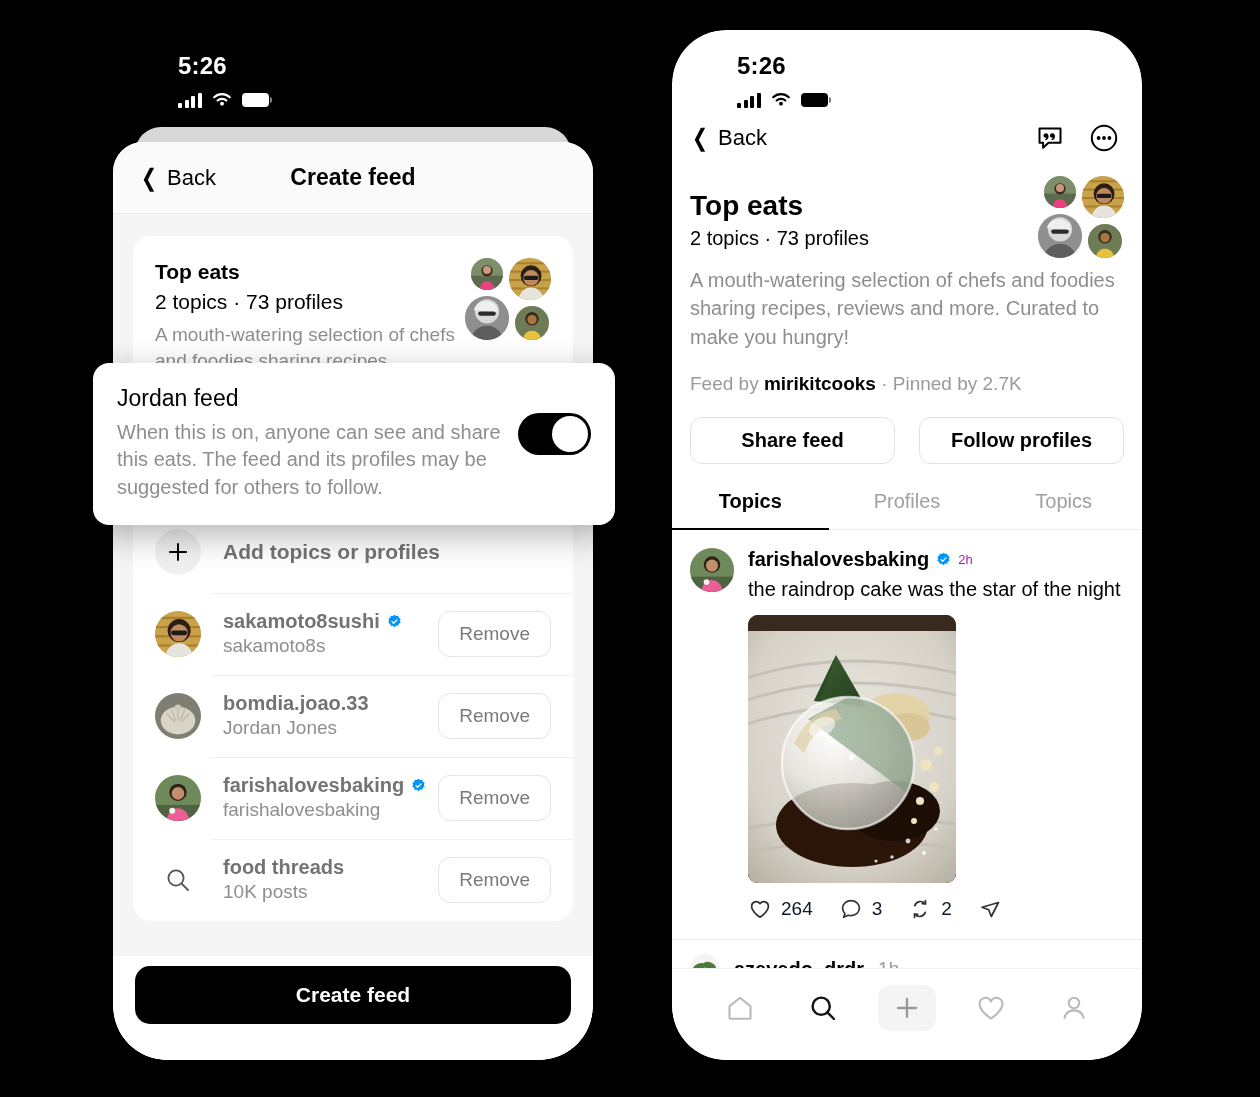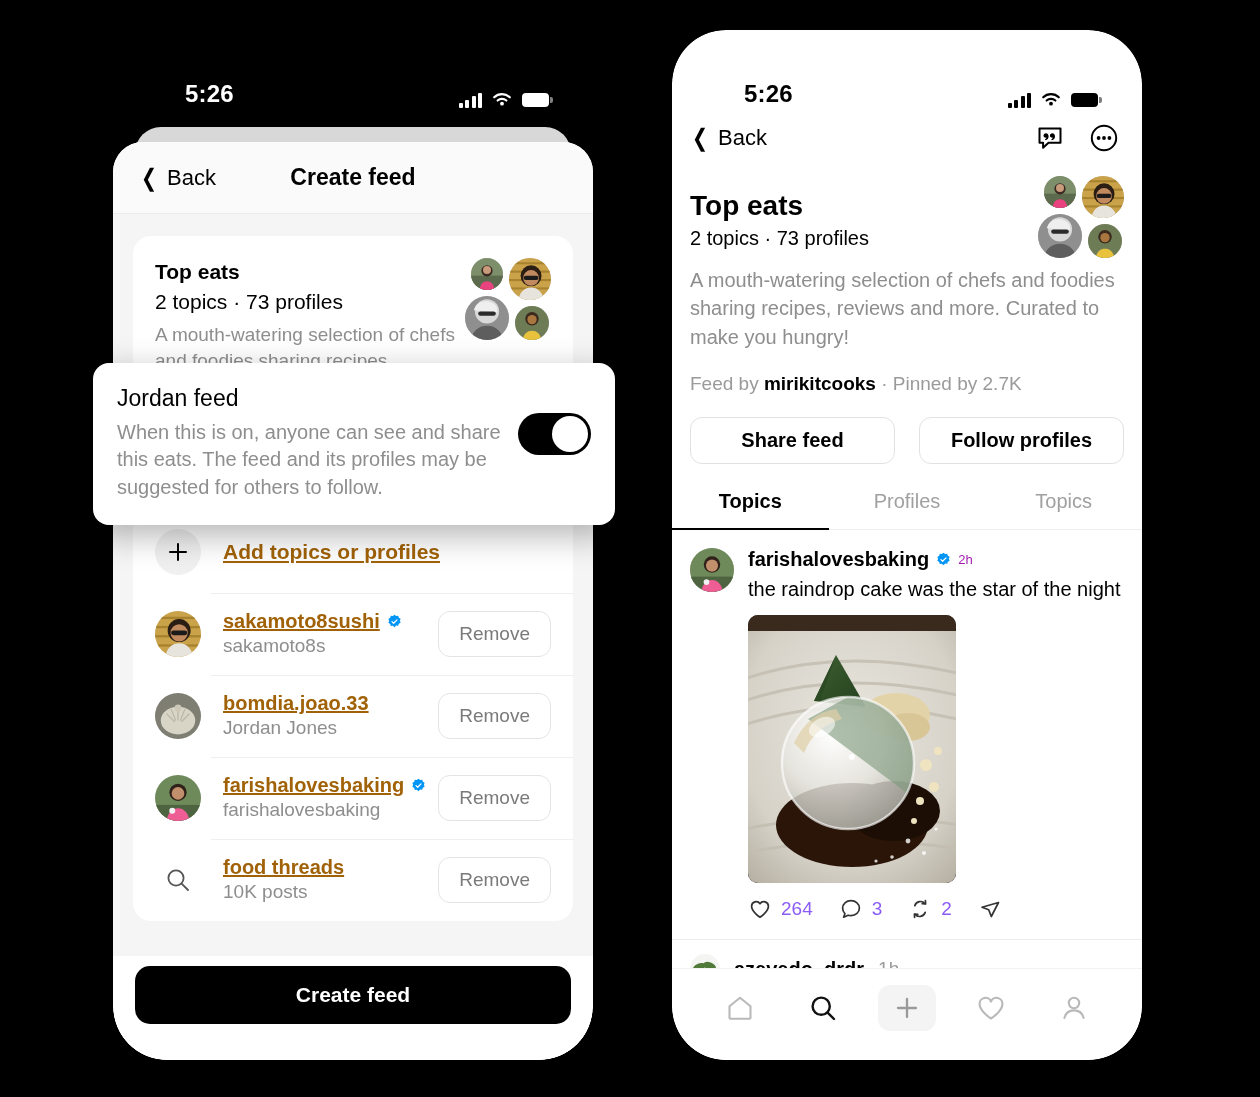--- a/index.html
+++ b/index.html
@@ -23,24 +23,25 @@
 
   .screen {
     position: absolute; inset: 0;
     border-radius: 54px;
     overflow: hidden;
     background: #000;
   }
 
   
   .statusbar {
-    position: absolute; top: 0; left: 12px; right: 0; height: 78px;
-    display: flex; align-items: flex-end; justify-content: space-between;
+    position: absolute; top: 0; left: 5px; right: 0; height: 78px;
+    display: flex; align-items: flex-start; justify-content: space-between;
     padding: 22px 44px 0 60px;
     z-index: 40;
+    flex-direction: column;
   }
   .statusbar.dark  { color: #fff; }
   .statusbar.light { color: #000; }
   .status-time { font-size: 24px; font-weight: 700; letter-spacing: .2px; }
   .status-icons { display: flex; align-items: center; gap: 9px; }
   .bars { display: flex; align-items: flex-end; gap: 2.5px; height: 15px; }
   .bars i { width: 4px; background: currentColor; border-radius: 1px; display:block; }
   .bars i:nth-child(1){ height: 5px; }
   .bars i:nth-child(2){ height: 8px; }
   .bars i:nth-child(3){ height: 11.5px; }
@@ -111,21 +112,21 @@
     position:relative;
   }
   .row + .row::before{
     content:""; position:absolute; left:78px; right:0; top:0; height:1px; background:#efefef;
   }
   .row-lead{ width:46px; height:46px; border-radius:50%; overflow:hidden; flex:none; background:#f0f0f0;
              display:flex; align-items:center; justify-content:center; }
   .plus-circle{ width:46px; height:46px; border-radius:50%; background:#f0f0f0; display:flex;
                 align-items:center; justify-content:center; flex:none; }
   .row-text{ margin-left:22px; flex:1; min-width:0; }
-  .row-title{ font-size:20px; font-weight:700; color:#a16207; display:flex; align-items:center; gap:7px;text-decoration:underline; }
+  .row-title{ font-size:20px; font-weight:700; color:#737373; display:flex; align-items:center; gap:7px; }
   .row-sub{ font-size:19px; color:#8e8e8e; margin-top:2px; }
   .verified{ width:15px; height:15px; flex:none; }
   .remove-btn{
     border:1px solid #e4e4e4; background:#fff; border-radius:12px;
     font-size:19px; color:#7a7a7a; padding:11px 20px; cursor:pointer; flex:none;
     font-family:"Liberation Sans", sans-serif;
   }
   .add-row .row-title{ font-size:21px; }
 
   
@@ -203,21 +204,21 @@
   .post-av{ width:44px; height:44px; border-radius:50%; overflow:hidden; flex:none; background:#ccc; }
   .post-main{ flex:1; min-width:0; }
   .post-head{ display:flex; align-items:center; gap:7px; }
   .post-user{ font-size:20px; font-weight:700; color:#000; }
   .post-time{ font-size:13px; color:#a21caf; }
   .post-body{ font-size:20px; color:#000; margin-top:5px; line-height:1.35; }
   .post-media{
     width:208px; height:268px; border-radius:10px; overflow:hidden; margin-top:12px; background:#2a2320;
   }
   .post-actions{ display:flex; align-items:center; gap:26px; margin-top:14px; }
-  .pa{ display:flex; align-items:center; gap:9px; font-size:19px; color:#8b5cf6; cursor:pointer; }
+  .pa{ display:flex; align-items:center; gap:9px; font-size:19px; color:#0f172a; cursor:pointer; }
 
   .post-divider{ height:1px; background:#ededed; margin:18px 0 0 0; }
   .post2{ display:flex; align-items:center; gap:14px; padding:14px 18px 0 18px; }
   .post2-av{ width:30px; height:30px; border-radius:50%; overflow:hidden; flex:none; }
   .post2-name{ font-size:20px; font-weight:700; color:#000; }
   .post2-time{ font-size:19px; color:#9a9a9a; }
   .dots-plain{ margin-left:auto; color:#8e8e8e; font-size:22px; letter-spacing:2px; cursor:pointer; }
 
   .tabbar{
     position:absolute; left:0; right:0; bottom:0; height:92px; background:#fff;

